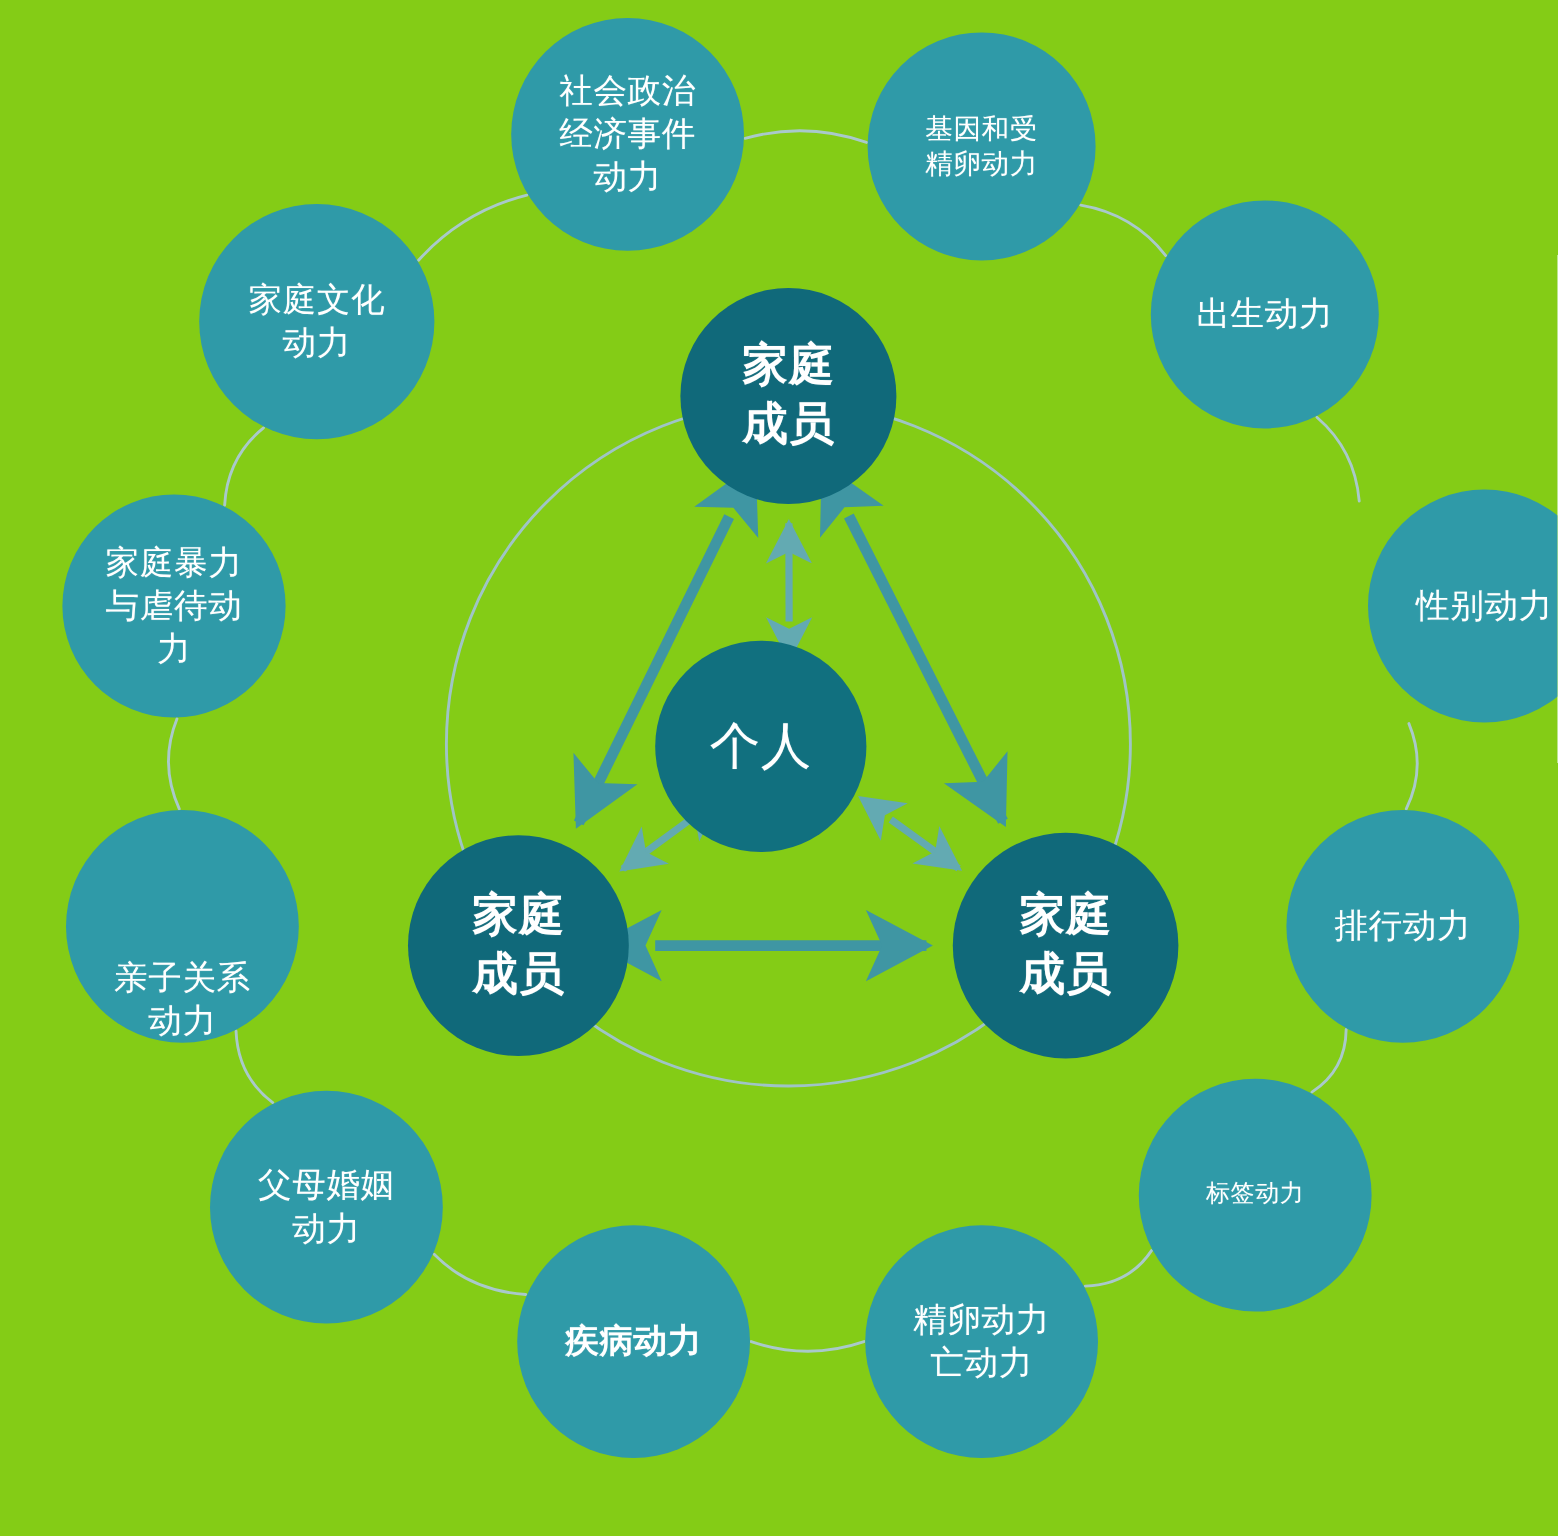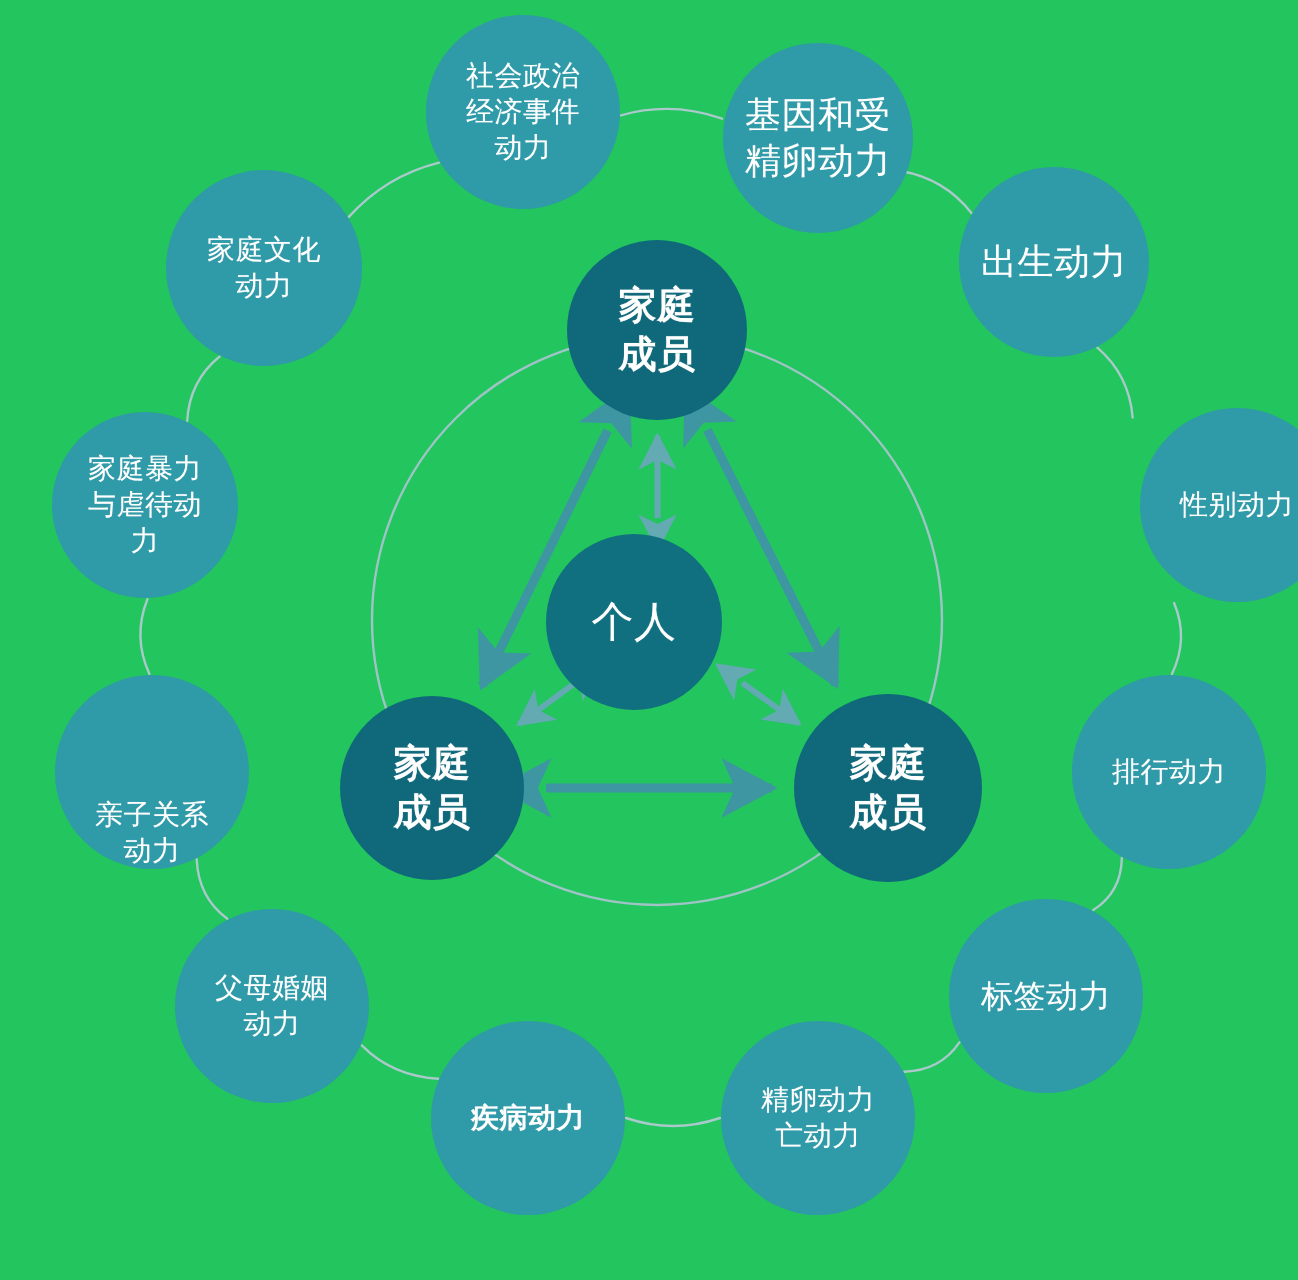--- a/index.html
+++ b/index.html
@@ -8,21 +8,21 @@
     padding: 0;
     background: #eef8f7;
   }
   body {
     font-family: "Liberation Sans", "DejaVu Sans", sans-serif;
   }
   #stage {
     position: relative;
     width: 1298px;
     height: 1280px;
-    background: #22c55e;
+    background: #84cc16;
     overflow: hidden;
   }
   #bg-svg {
     position: absolute;
     left: 0;
     top: 0;
     width: 1298px;
     height: 1280px;
     pointer-events: none;
   }
@@ -112,34 +112,34 @@
         <line x1="742.3" y1="682.9" x2="798.8" y2="723.6" stroke="#63aab2" stroke-width="6" marker-end="url(#thinArrowEnd)" marker-start="url(#thinArrowStart)"></line>
       </g>
   </svg>
 
   <div id="nodes-layer">
       <div class="node node-outer" style="left: 426px; top: 15px; width: 194px; height: 194px; font-size: 28px;">
         <span class="node-label">社会政治
 经济事件
 动力</span>
       </div>
-      <div class="node node-outer" style="left: 723px; top: 43px; width: 190px; height: 190px; font-size: 36px;">
+      <div class="node node-outer" style="left: 723px; top: 27px; width: 190px; height: 190px; font-size: 23px;">
         <span class="node-label">基因和受
 精卵动力</span>
       </div>
-      <div class="node node-outer" style="left: 959px; top: 167px; width: 190px; height: 190px; font-size: 36px; text-align: right;">
+      <div class="node node-outer" style="left: 959px; top: 167px; width: 190px; height: 190px; font-size: 28px; text-align: right;">
         <span class="node-label">出生动力</span>
       </div>
       <div class="node node-outer" style="left: 1140px; top: 408px; width: 194px; height: 194px; font-size: 28px;">
         <span class="node-label">性别动力</span>
       </div>
       <div class="node node-outer" style="left: 1072px; top: 675px; width: 194px; height: 194px; font-size: 28px;">
         <span class="node-label">排行动力</span>
       </div>
-      <div class="node node-outer" style="left: 949px; top: 899px; width: 194px; height: 194px; font-size: 32px;">
+      <div class="node node-outer" style="left: 949px; top: 899px; width: 194px; height: 194px; font-size: 20px;">
         <span class="node-label">标签动力</span>
       </div>
       <div class="node node-outer" style="left: 721px; top: 1021px; width: 194px; height: 194px; font-size: 28px;">
         <span class="node-label">精卵动力
 亡动力</span>
       </div>
       <div class="node node-outer" style="left: 431px; top: 1021px; width: 194px; height: 194px; font-size: 28px; font-weight: bold;">
         <span class="node-label">疾病动力</span>
       </div>
       <div class="node node-outer" style="left: 175px; top: 909px; width: 194px; height: 194px; font-size: 28px;">

